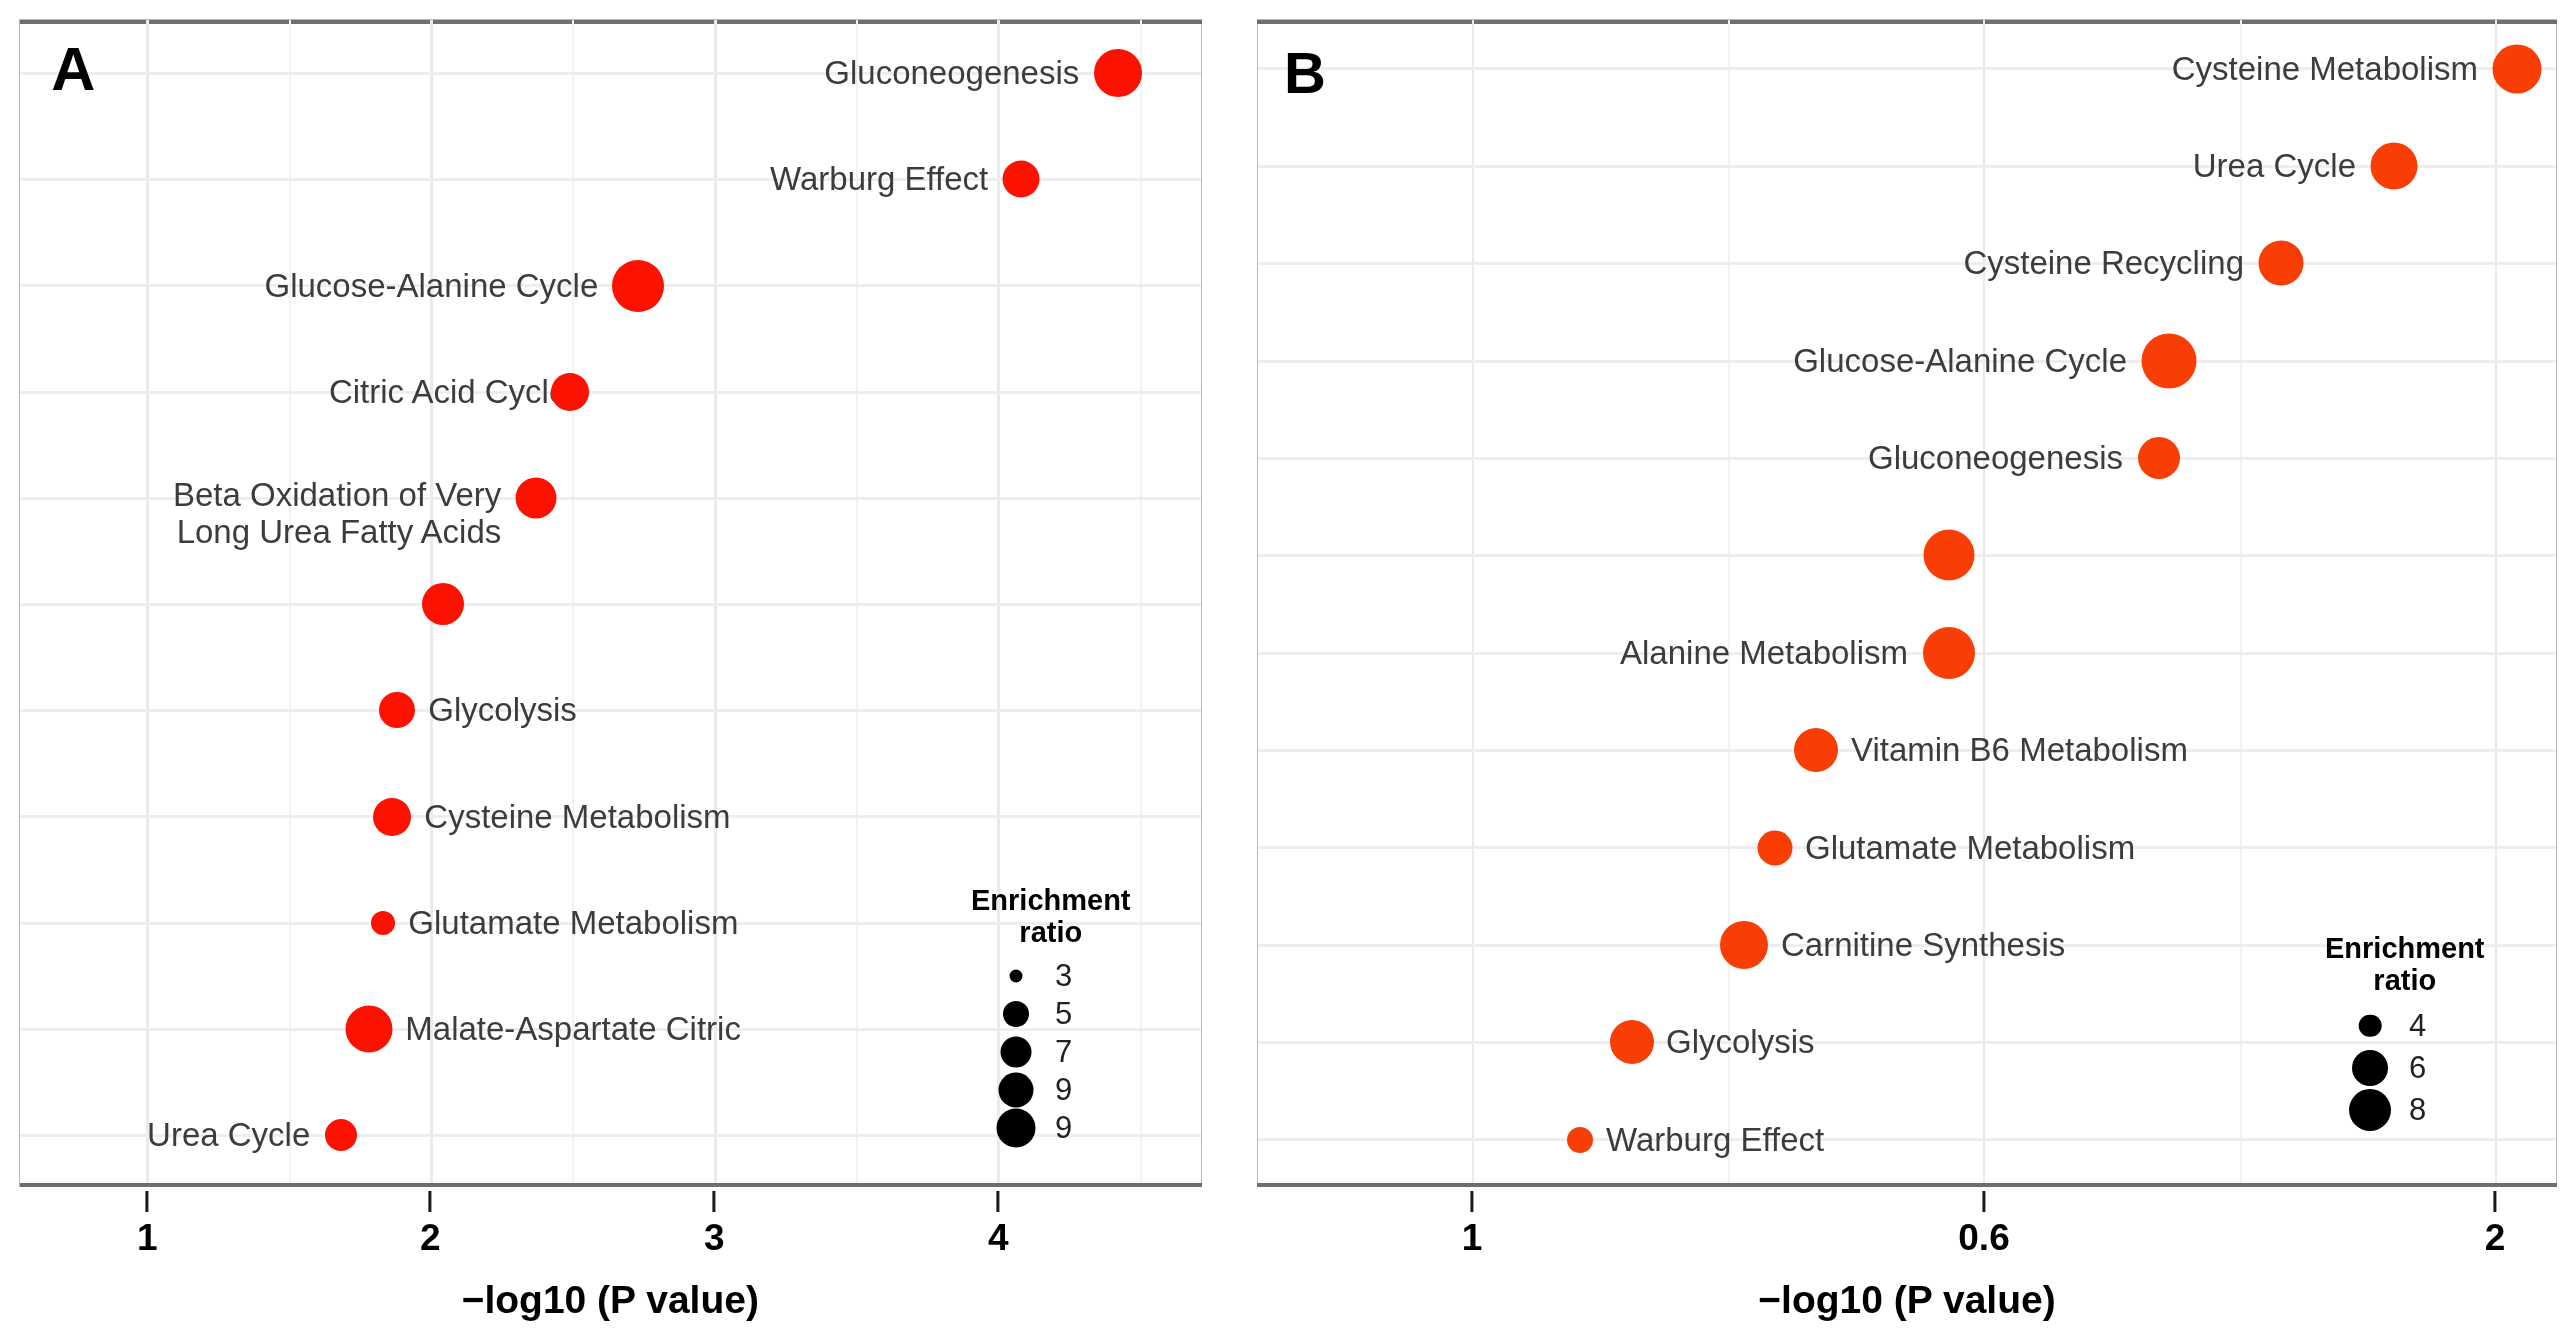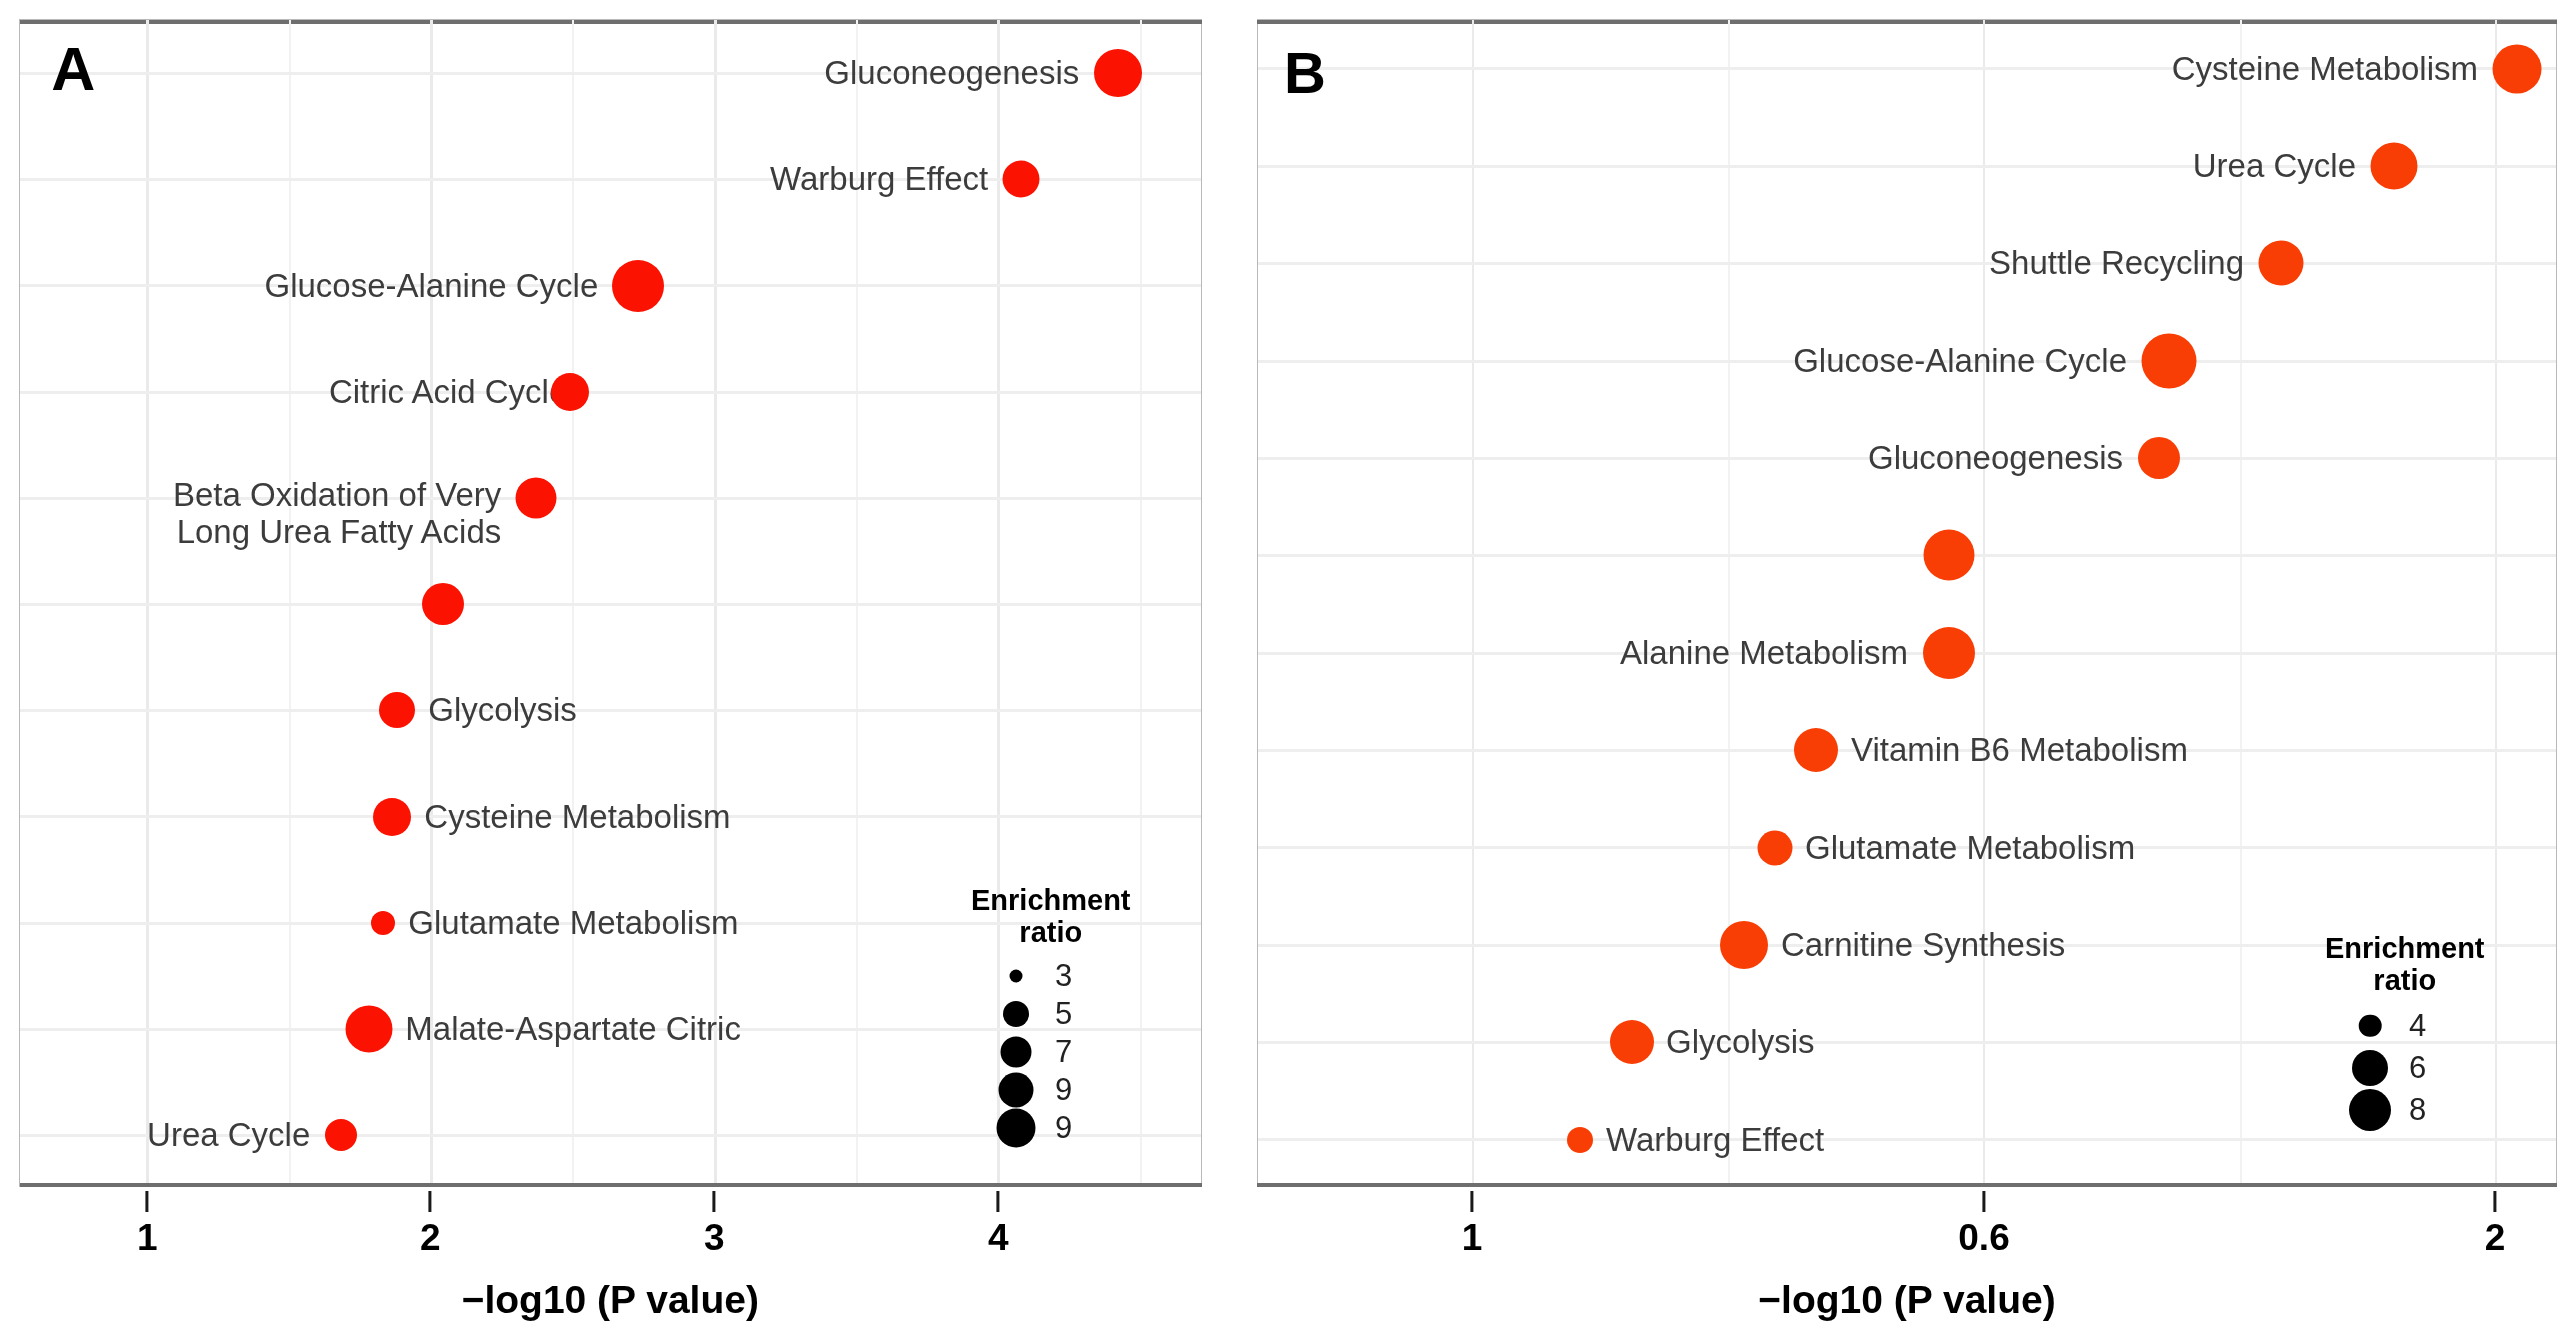--- a/index.html
+++ b/index.html
@@ -173,21 +173,21 @@
           <div>Cysteine Metabolism</div>
         </div>
         <div class="gridh" style="top: 145px;"></div>
         <div class="dot" title="Urea Cycle" style="left: 1136px; top: 146px; width: 47px; height: 47px; background: rgb(248, 62, 4);"></div>
         <div class="ptlabel left" style="top: 146px; right: 200px;">
           <div>Urea Cycle</div>
         </div>
         <div class="gridh" style="top: 242px;"></div>
         <div class="dot" title="Ammonia Recycling" style="left: 1023px; top: 243px; width: 45px; height: 45px; background: rgb(248, 62, 4);"></div>
         <div class="ptlabel left" style="top: 243px; right: 312px;">
-          <div>Shuttle Recycling</div>
+          <div>Cysteine Recycling</div>
         </div>
         <div class="gridh" style="top: 340px;"></div>
         <div class="dot" title="Glucose-Alanine Cycle" style="left: 911px; top: 341px; width: 55px; height: 55px; background: rgb(248, 62, 4);"></div>
         <div class="ptlabel left" style="top: 341px; right: 429px;">
           <div>Glucose-Alanine Cycle</div>
         </div>
         <div class="gridh" style="top: 437px;"></div>
         <div class="dot" title="Gluconeogenesis" style="left: 901px; top: 438px; width: 42px; height: 42px; background: rgb(248, 62, 4);"></div>
         <div class="ptlabel left" style="top: 438px; right: 433px;">
           <div>Gluconeogenesis</div>

